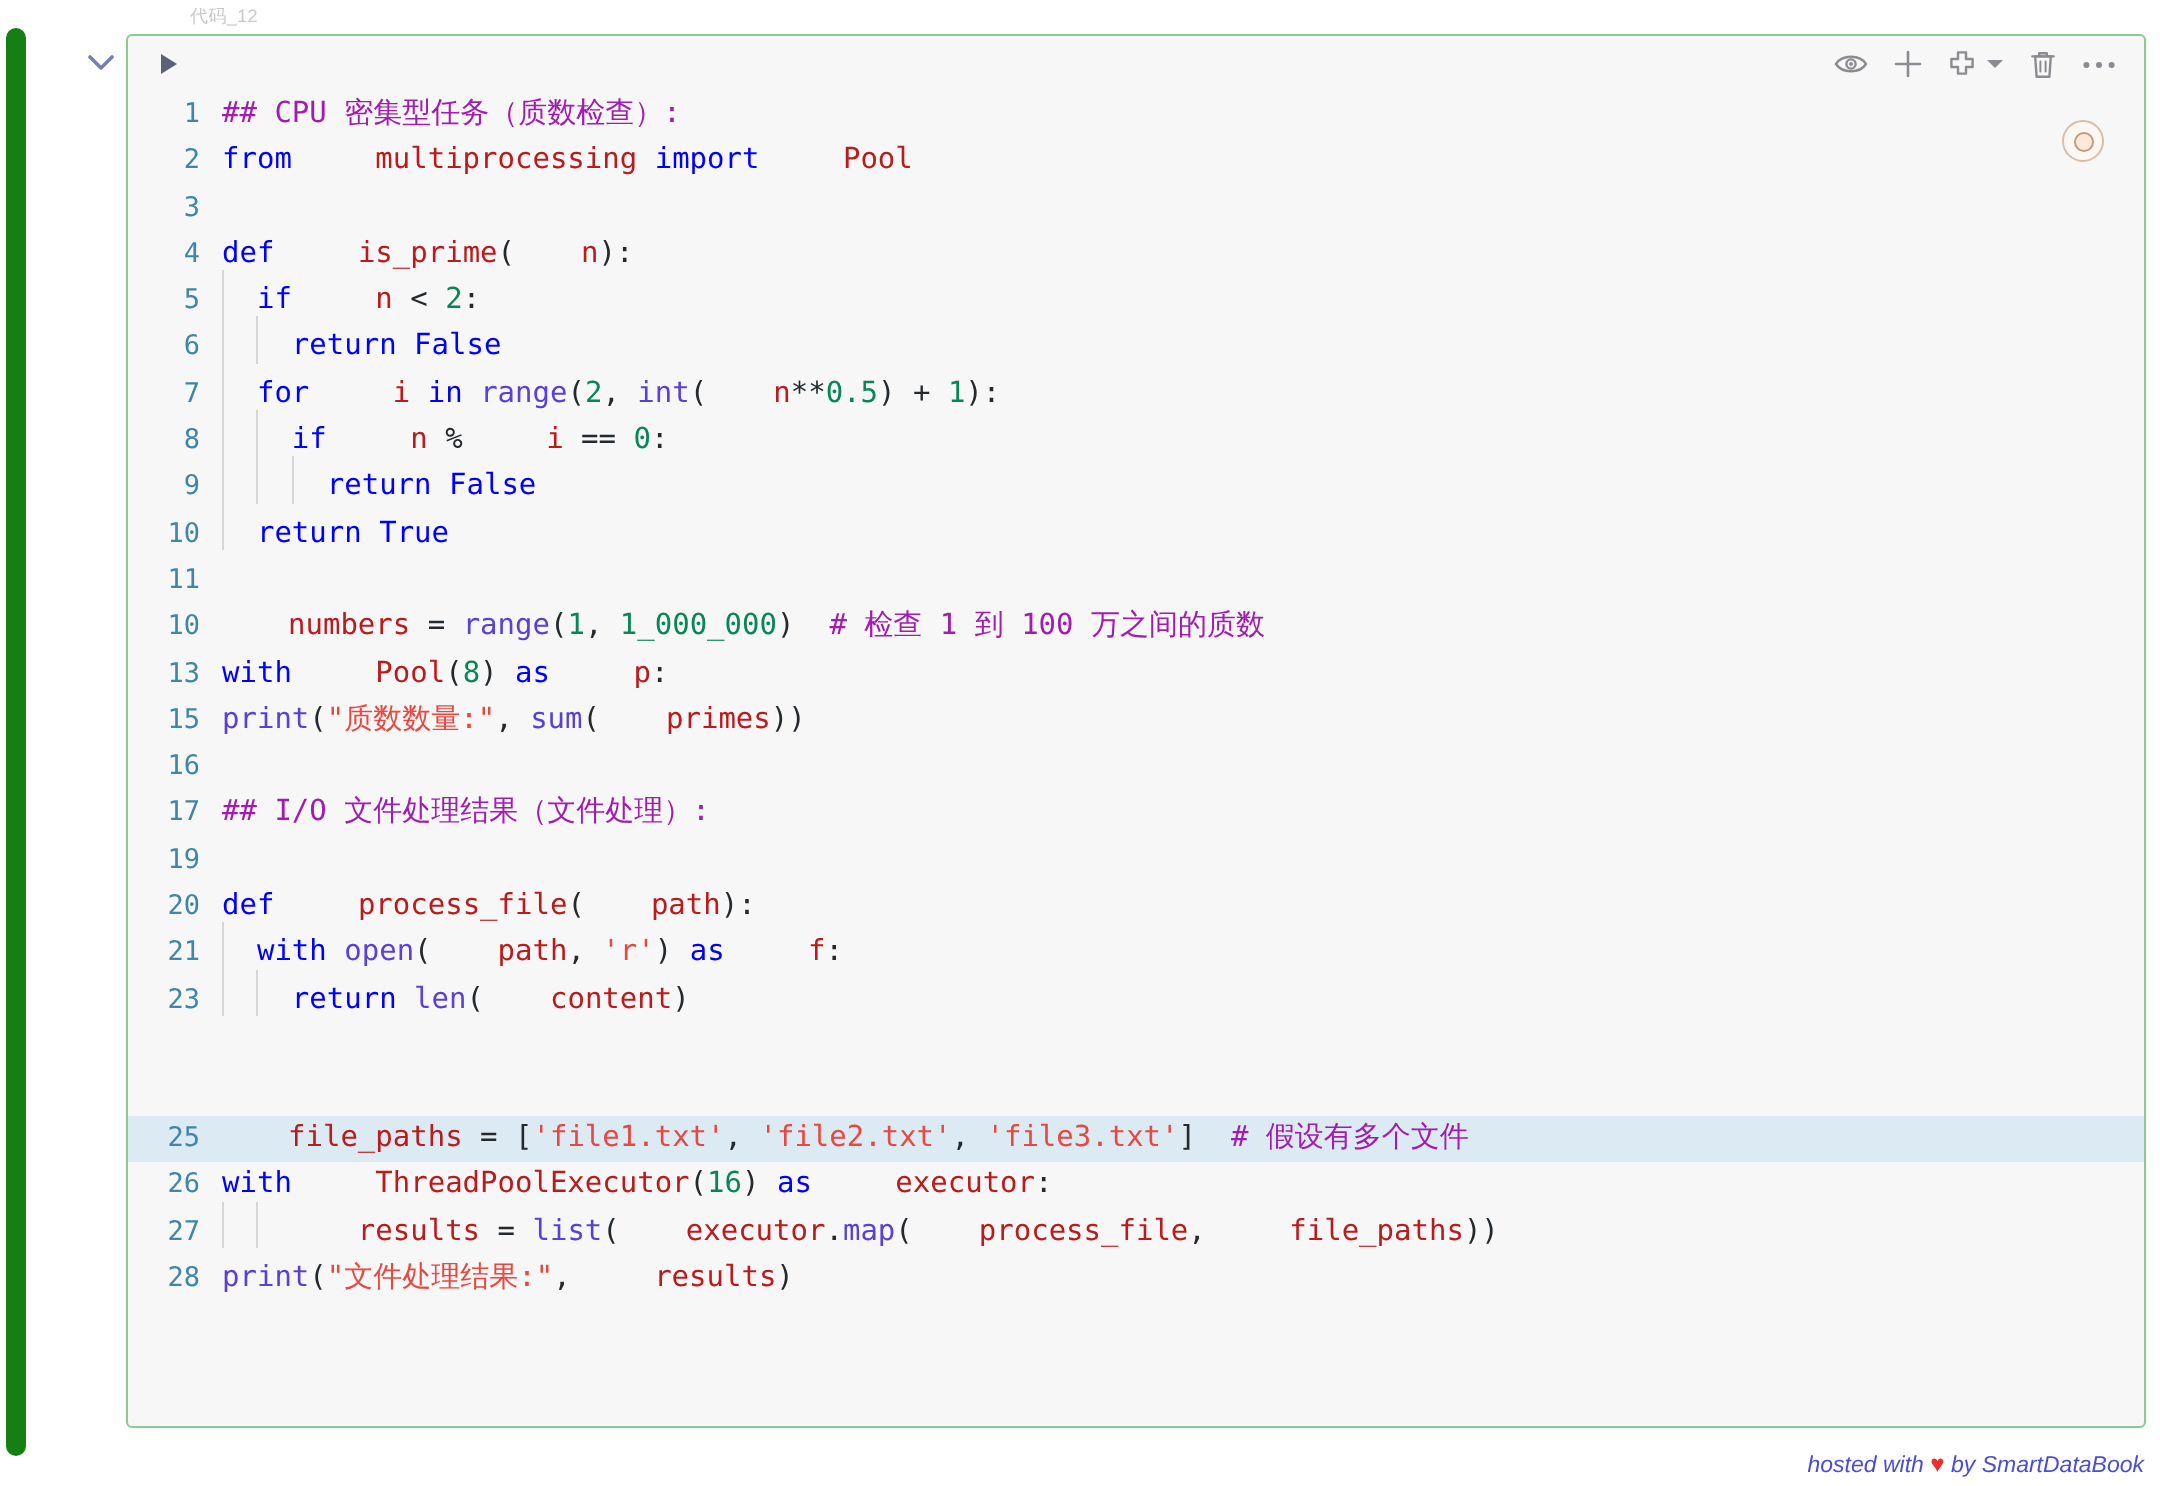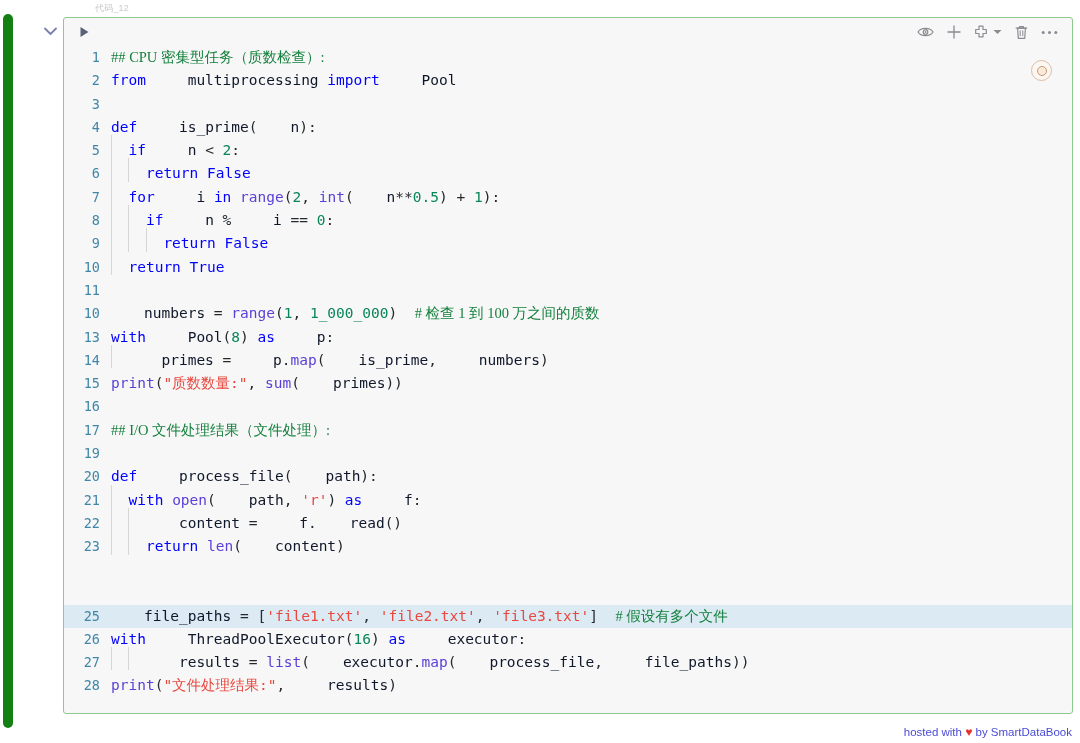--- a/index.html
+++ b/index.html
@@ -103,29 +103,30 @@
   .ig::before{
     content:"";position:absolute;left:0;top:-4px;
     width:1px;height:23.3px;background:#d6d6d6;
   }
 
   
   .k  {color:#0000ff;}         
   .fn {color:#5b3fd6;}         
   .num{color:#098658;}         
   .str{color:#e8483f;}         
-  .cm {color:#15803d;font-family:Liberation Serif, serif;}         
-  .pl {color:#0f172a;padding-left:33px;}         
+  .cm {color:#a21caf;}         
+  .pl {color:#b91c1c;padding-left:33px;}         
 
   
   #footer{
     position:absolute;right:8px;top:725px;
     font-size:11.5px;color:#4b4bd6;
     font-family:"Liberation Sans", sans-serif;
     white-space:nowrap;
+    font-style:italic;
   }
   #footer .heart{color:#e8302a;font-size:12px;}
 </style>
 </head>
 <body>
 
 <div id="exec-bar"></div>
 
 <div id="cell-label">代码_12</div>
 
@@ -203,28 +204,26 @@
       <div class="code-line"><span class="ln">4</span><span class="src"><span class="k">def</span> <span class="pl">is_prime</span>(<span class="pl">n</span>):</span></div>
       <div class="code-line"><span class="ln">5</span><span class="src"><span class="ig" style="left:0ch;position:absolute;"></span>  <span class="k">if</span> <span class="pl">n</span> &lt; <span class="num">2</span>:</span></div>
       <div class="code-line"><span class="ln">6</span><span class="src"><span class="ig" style="left:0ch;position:absolute;"></span><span class="ig" style="left:2ch;position:absolute;"></span>    <span class="k">return</span> <span class="k">False</span></span></div>
       <div class="code-line"><span class="ln">7</span><span class="src"><span class="ig" style="left:0ch;position:absolute;"></span>  <span class="k">for</span> <span class="pl">i</span> <span class="k">in</span> <span class="fn">range</span>(<span class="num">2</span>, <span class="fn">int</span>(<span class="pl">n</span>**<span class="num">0.5</span>) + <span class="num">1</span>):</span></div>
       <div class="code-line"><span class="ln">8</span><span class="src"><span class="ig" style="left:0ch;position:absolute;"></span><span class="ig" style="left:2ch;position:absolute;"></span>    <span class="k">if</span> <span class="pl">n</span> % <span class="pl">i</span> == <span class="num">0</span>:</span></div>
       <div class="code-line"><span class="ln">9</span><span class="src"><span class="ig" style="left:0ch;position:absolute;"></span><span class="ig" style="left:2ch;position:absolute;"></span><span class="ig" style="left:4ch;position:absolute;"></span>      <span class="k">return</span> <span class="k">False</span></span></div>
       <div class="code-line"><span class="ln">10</span><span class="src"><span class="ig" style="left:0ch;position:absolute;"></span>  <span class="k">return</span> <span class="k">True</span></span></div>
       <div class="code-line"><span class="ln">11</span><span class="src"></span></div>
       <div class="code-line"><span class="ln">10</span><span class="src"><span class="pl">numbers</span> = <span class="fn">range</span>(<span class="num">1</span>, <span class="num">1_000_000</span>)  <span class="cm"># 检查 1 到 100 万之间的质数</span></span></div>
       <div class="code-line"><span class="ln">13</span><span class="src"><span class="k">with</span> <span class="pl">Pool</span>(<span class="num">8</span>) <span class="k">as</span> <span class="pl">p</span>:</span></div>
-      <div class="code-line"><span class="ln">14</span><span class="src"><span class="ig" style="left:0ch;position:absolute;"></span>  <span class="pl">primes</span> = <span class="pl">p</span>.<span class="fn">map</span>(<span class="pl">is_prime</span>, <span class="pl">numbers</span>)</span></div>
       <div class="code-line"><span class="ln">15</span><span class="src"><span class="fn">print</span>(<span class="str">"质数数量:"</span>, <span class="fn">sum</span>(<span class="pl">primes</span>))</span></div>
       <div class="code-line"><span class="ln">16</span><span class="src"></span></div>
       <div class="code-line"><span class="ln">17</span><span class="src"><span class="cm">## I/O 文件处理结果（文件处理）:</span></span></div>
       <div class="code-line"><span class="ln">19</span><span class="src"></span></div>
       <div class="code-line"><span class="ln">20</span><span class="src"><span class="k">def</span> <span class="pl">process_file</span>(<span class="pl">path</span>):</span></div>
       <div class="code-line"><span class="ln">21</span><span class="src"><span class="ig" style="left:0ch;position:absolute;"></span>  <span class="k">with</span> <span class="fn">open</span>(<span class="pl">path</span>, <span class="str">'r'</span>) <span class="k">as</span> <span class="pl">f</span>:</span></div>
-      <div class="code-line"><span class="ln">22</span><span class="src"><span class="ig" style="left:0ch;position:absolute;"></span><span class="ig" style="left:2ch;position:absolute;"></span>    <span class="pl">content</span> = <span class="pl">f</span>.<span class="pl">read</span>()</span></div>
       <div class="code-line"><span class="ln">23</span><span class="src"><span class="ig" style="left:0ch;position:absolute;"></span><span class="ig" style="left:2ch;position:absolute;"></span>    <span class="k">return</span> <span class="fn">len</span>(<span class="pl">content</span>)</span></div>
       <div class="code-line highlight"><span class="ln">25</span><span class="src"><span class="pl">file_paths</span> = [<span class="str">'file1.txt'</span>, <span class="str">'file2.txt'</span>, <span class="str">'file3.txt'</span>]  <span class="cm"># 假设有多个文件</span></span></div>
       <div class="code-line"><span class="ln">26</span><span class="src"><span class="k">with</span> <span class="pl">ThreadPoolExecutor</span>(<span class="num">16</span>) <span class="k">as</span> <span class="pl">executor</span>:</span></div>
       <div class="code-line"><span class="ln">27</span><span class="src"><span class="ig" style="left:0ch;position:absolute;"></span><span class="ig" style="left:2ch;position:absolute;"></span>    <span class="pl">results</span> = <span class="fn">list</span>(<span class="pl">executor</span>.<span class="fn">map</span>(<span class="pl">process_file</span>, <span class="pl">file_paths</span>))</span></div>
       <div class="code-line"><span class="ln">28</span><span class="src"><span class="fn">print</span>(<span class="str">"文件处理结果:"</span>, <span class="pl">results</span>)</span></div>
     </div>
 
 </div>
 
 <div id="footer">

